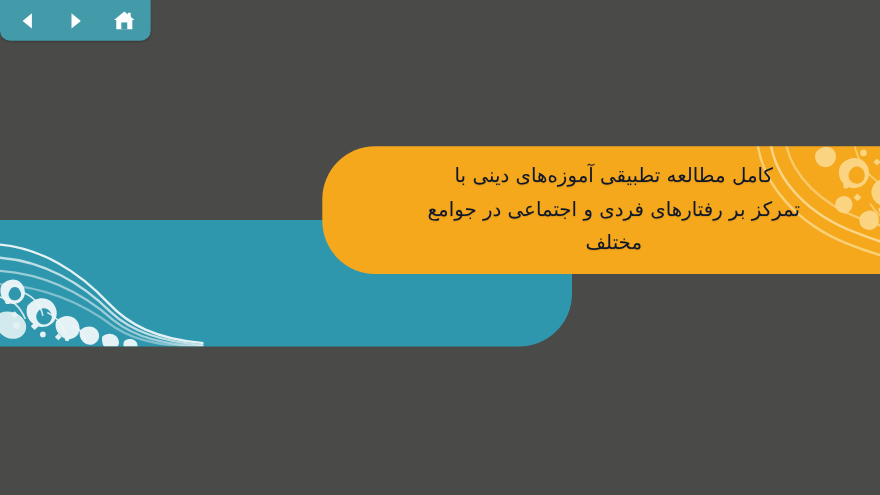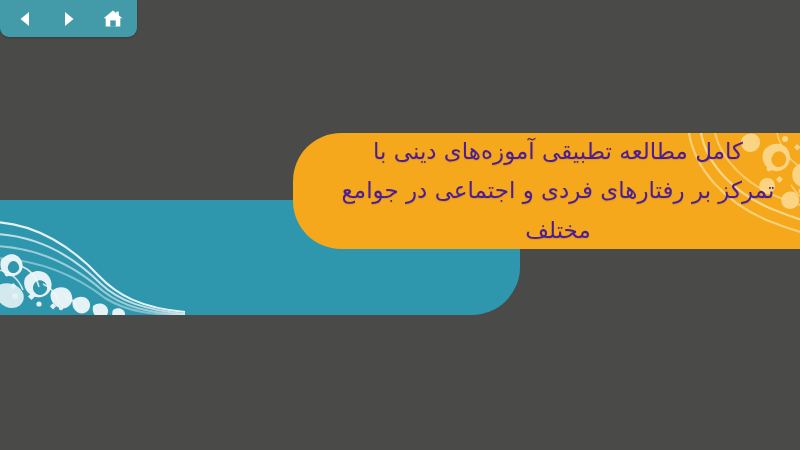--- a/index.html
+++ b/index.html
@@ -70,22 +70,22 @@
     opacity: .75;
     pointer-events: none;
   }
 
   .title-text {
     position: relative;
     z-index: 2;
     width: 440px;
     margin-right: 30px;
     text-align: center;
-    color: #4c1d95;
-    font-size: 23px;
+    color: #0f172a;
+    font-size: 18px;
     line-height: 1.72;
     direction: rtl;
     unicode-bidi: isolate;
     text-shadow: 0 1px 1px rgba(120,70,0,.18);
     white-space: pre-line;
   }
 
   
   .navbar {
     position: absolute;

